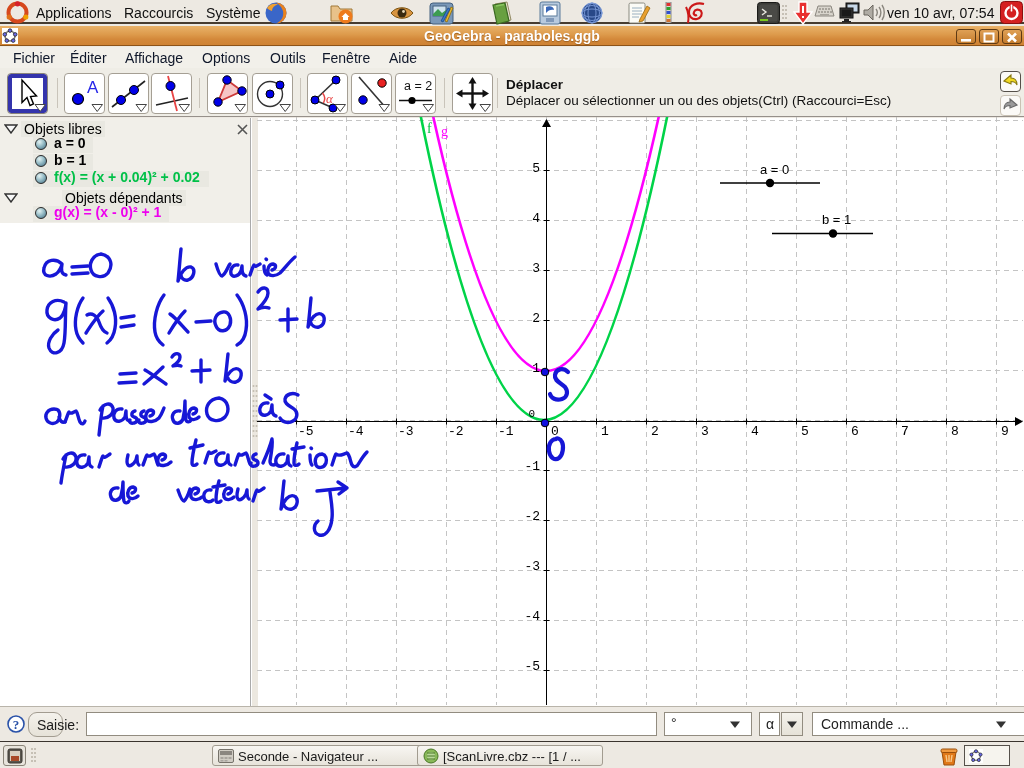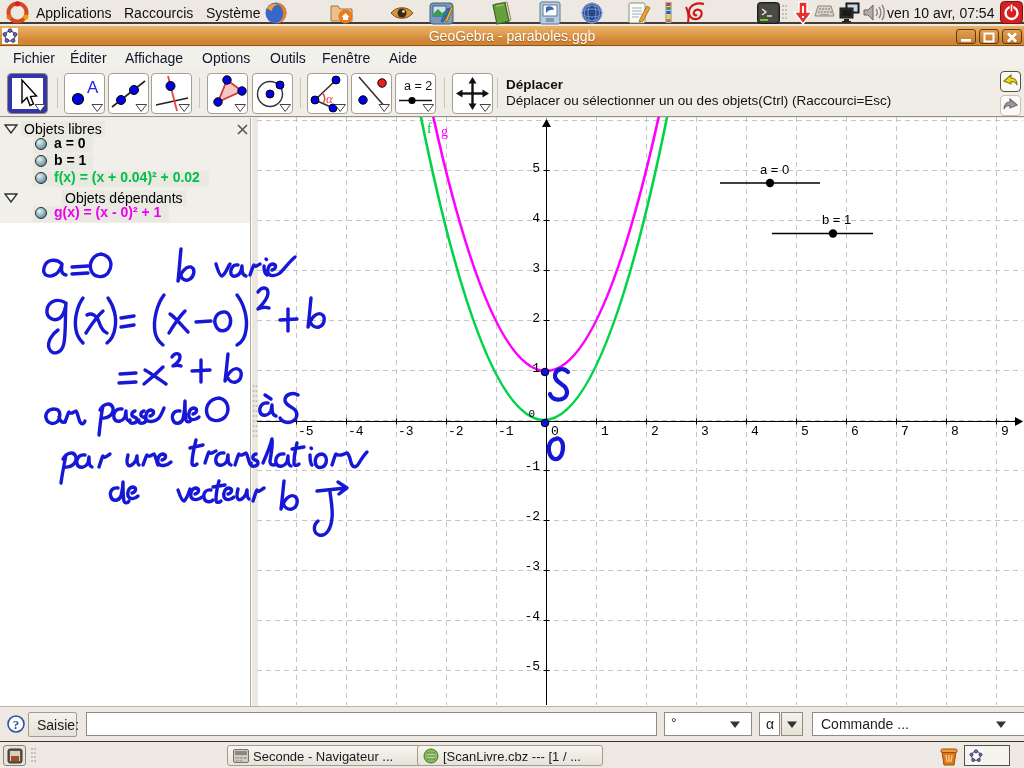--- a/index.html
+++ b/index.html
@@ -8,21 +8,21 @@
 
 
 #toppanel { position:absolute; top:0; left:0; width:1024px; height:24px; background:#EDE9E2; border-bottom:2px solid #473c30; }
 #toppanel .menutxt { position:absolute; top:5px; font-size:14px; color:#101010; }
 #clock { position:absolute; top:5px; left:887px; font-size:14px; color:#101010; }
 
 
 #titlebar { position:absolute; top:26px; left:0; width:1024px; height:20px;
   background:linear-gradient(#e9b269 0%, #dd9a4b 45%, #d3883a 70%, #cf8334 100%);
   border-bottom:1px solid #8c5318; }
-#title { position:absolute; top:2px; left:0; width:1024px; text-align:center; font-size:14px; font-weight:normal; color:#fff; text-shadow:0 1px 1px #9c6020; }
+#title { position:absolute; top:2px; left:0; width:1024px; text-align:center; font-size:14px; font-weight:bold; color:#fff; text-shadow:0 1px 1px #9c6020; }
 .wbtn { position:absolute; top:3px; width:20px; height:15px; border:1px solid #5e3a14; border-radius:3px;
   background:linear-gradient(#dfa055,#c57d2e); }
 
 
 #menubar { position:absolute; top:47px; left:0; width:1024px; height:21px; background:#f2f0ea; }
 #menubar span { position:absolute; top:3px; font-size:14px; color:#0f172a; }
 
 
 #toolbar { position:absolute; top:68px; left:0; width:1024px; height:49px; background:#efede6; border-bottom:1px solid #96908a; }
 .tbtn { position:absolute; top:5px; width:41px; height:41px; background:#fff; border:1px solid #a59f94; border-radius:4px; }
@@ -541,21 +541,21 @@
       <path d="M556,321 C551,321 548,327 549,333 C550,340 555,343 559,340 C563,337 564,328 562,324 C560,320 557,320 556,321"></path>
     </g>
   </g>
   </svg>
 
   <div id="inputbar">
     <svg class="abs" style="left:7px;top:8px" width="18" height="18" viewBox="0 0 18 18">
       <circle cx="9" cy="9" r="8" fill="#fff" stroke="#2a52a8" stroke-width="1.6"></circle>
       <text x="9" y="13.5" text-anchor="middle" font-size="13" font-weight="bold" fill="#2a52a8" font-family="Liberation Serif">?</text>
     </svg>
-    <div class="abs" style="left:28px;top:5px;width:49px;height:25px;border:1px solid #a29c90;border-radius:2px;background:linear-gradient(#f4f2ec,#e6e2d8);">
+    <div class="abs" style="left:28px;top:5px;width:35px;height:25px;border:1px solid #a29c90;border-radius:9px;background:linear-gradient(#f4f2ec,#e6e2d8);">
       <span style="position:absolute;left:8px;top:4px;font-size:14px;color:#1a1a1a">Saisie:</span>
     </div>
     <div class="combo" style="left:86px; width:571px;"></div>
     <div class="combo" style="left:664px; width:88px;">
       <span style="position:absolute;left:6px;top:2px;font-size:14px;color:#222">°</span>
       <svg class="abs" style="left:64px;top:7px" width="12" height="9" viewBox="0 0 12 9">
           <polygon points="1,1.5 11,1.5 6,8" fill="#333"></polygon>
         </svg>
     </div>
     <div class="combo" style="left:759px; width:21px;">
@@ -587,21 +587,21 @@
           <circle cx="2" cy="2" r="1"></circle>
           <circle cx="5" cy="2" r="1"></circle>
           <circle cx="2" cy="6" r="1"></circle>
           <circle cx="5" cy="6" r="1"></circle>
           <circle cx="2" cy="10" r="1"></circle>
           <circle cx="5" cy="10" r="1"></circle>
           <circle cx="2" cy="14" r="1"></circle>
           <circle cx="5" cy="14" r="1"></circle>
         </g>
     </svg>
-    <div class="taskbtn" style="left:227px; width:218px;padding-left:44px;">
+    <div class="taskbtn" style="left:212px; width:218px;padding-left:44px;">
       <svg class="abs" style="left:5px;top:3px" width="16" height="14" viewBox="0 0 16 14">
           <rect x="0.5" y="0.5" width="15" height="13" rx="1.5" fill="#d0ccc4" stroke="#76726a"></rect>
           <rect x="2" y="2" width="12" height="4" fill="#8a8680"></rect>
           <g fill="#a8a49e">
             <rect x="2.5" y="8" width="3" height="2"></rect>
             <rect x="6.5" y="8" width="3" height="2"></rect>
             <rect x="10.5" y="8" width="3" height="2"></rect>
             <rect x="2.5" y="11" width="3" height="1.5"></rect>
             <rect x="6.5" y="11" width="3" height="1.5"></rect>
           </g>

